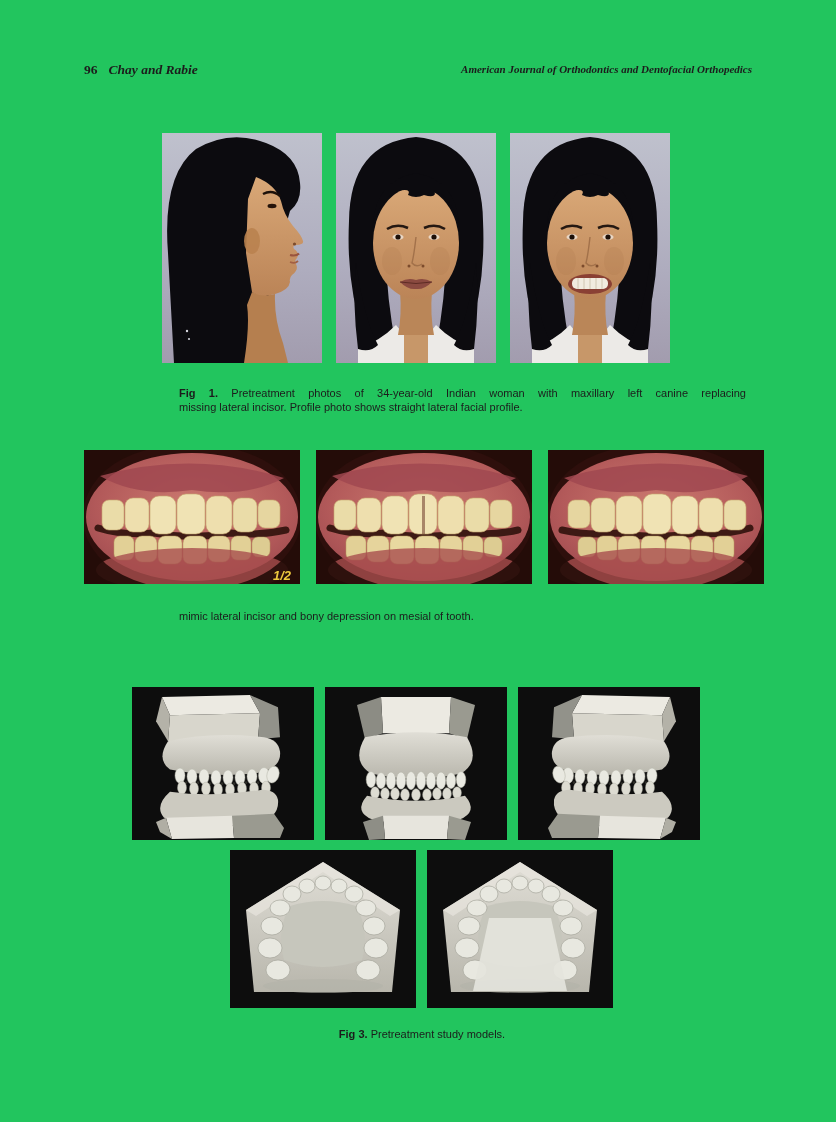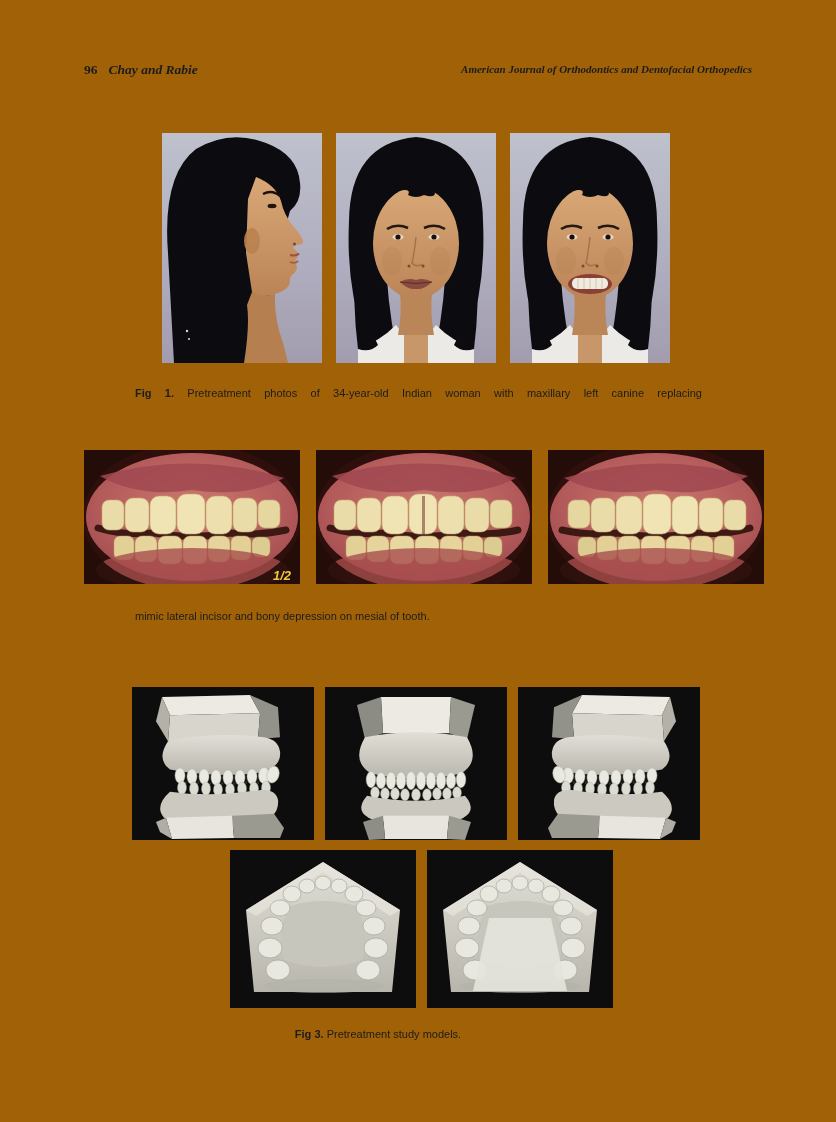--- a/index.html
+++ b/index.html
@@ -1,16 +1,16 @@
 <!DOCTYPE html>
 <html><head>
 <meta charset="utf-8">
 <style>
   html,body{margin:0;padding:0;background:#fff;}
-  .page{position:relative;width:836px;height:1122px;background:#a16207;overflow:hidden;
+  .page{position:relative;width:836px;height:1122px;background:#22c55e;overflow:hidden;
         font-family:"Liberation Sans",sans-serif;color:#1c1c1c;}
   
   .running-head{position:absolute;left:84px;right:84px;top:62px;display:flex;
         justify-content:space-between;align-items:flex-start;
         font-family:"Liberation Serif",serif;}
   .head-left{font-size:13.5px;white-space:nowrap;}
   .page-num{font-weight:bold;font-style:normal;margin-right:11px;}
   .authors{font-style:italic;font-weight:bold;}
   .head-right{text-align:right;font-style:italic;font-weight:bold;font-size:11px;line-height:15px;}
   
@@ -18,21 +18,21 @@
   .fig1-row{left:162px;top:133px;gap:14px;}
   .fig1-row .photo{width:160px;height:230px;}
   .fig2-row{left:84px;top:450px;gap:16px;border-radius:19px;}
   .fig2-row .photo{width:216px;height:134px;}
   .fig3-top{left:132px;top:687px;gap:11px;}
   .fig3-top .photo{width:182px;height:153px;}
   .fig3-bottom{left:230px;top:850px;gap:11px;}
   .fig3-bottom .photo{width:186px;height:158px;}
   .photo{display:block;}
   
-  .caption{position:absolute;font-size:11px;line-height:14px;color:#1c1c1c;}
+  .caption{position:absolute;font-size:11px;line-height:14px;color:#1c1c1c;margin-left:44px;}
   .cap-line{display:block;}
   .cap-just{text-align:justify;text-align-last:justify;}
   #cap1{left:135px;top:375px;width:567px;}
   #cap2{left:135px;top:598px;width:573px;}
   #cap3{left:0;top:1016px;width:756px;text-align:center;}
   .fig-label{font-weight:bold;}
   .marker-text{font-family:"Liberation Sans",sans-serif;font-size:13px;font-weight:bold;
         font-style:italic;fill:#eec93e;}
   .defs-holder{position:absolute;width:0;height:0;}
 </style>
@@ -265,20 +265,21 @@
               <line x1="74" y1="145" x2="74" y2="156"></line>
             <line x1="80" y1="145" x2="80" y2="156"></line>
               <line x1="86" y1="145" x2="86" y2="156"></line>
             <line x1="92" y1="145" x2="92" y2="156"></line>
           </g>
         </g>
       </svg>
     </div>
     <p class="caption" id="cap1">
       <span class="cap-line cap-just"><b class="fig-label">Fig 1.</b> <span>Pretreatment photos of 34-year-old Indian woman with maxillary left canine replacing</span></span>
+      <span class="cap-line">missing lateral incisor. Profile photo shows straight lateral facial profile.</span>
     </p>
   </section>
 
   <section>
     <div class="photo-row fig2-row">
       <svg class="photo" viewBox="0 0 216 134" preserveAspectRatio="none">
         <rect width="216" height="134" fill="#2e0f0c"></rect>
         <use href="#gMouth"></use>
         <text class="marker-text" x="207" y="130" text-anchor="end">1/2</text>
       </svg>

